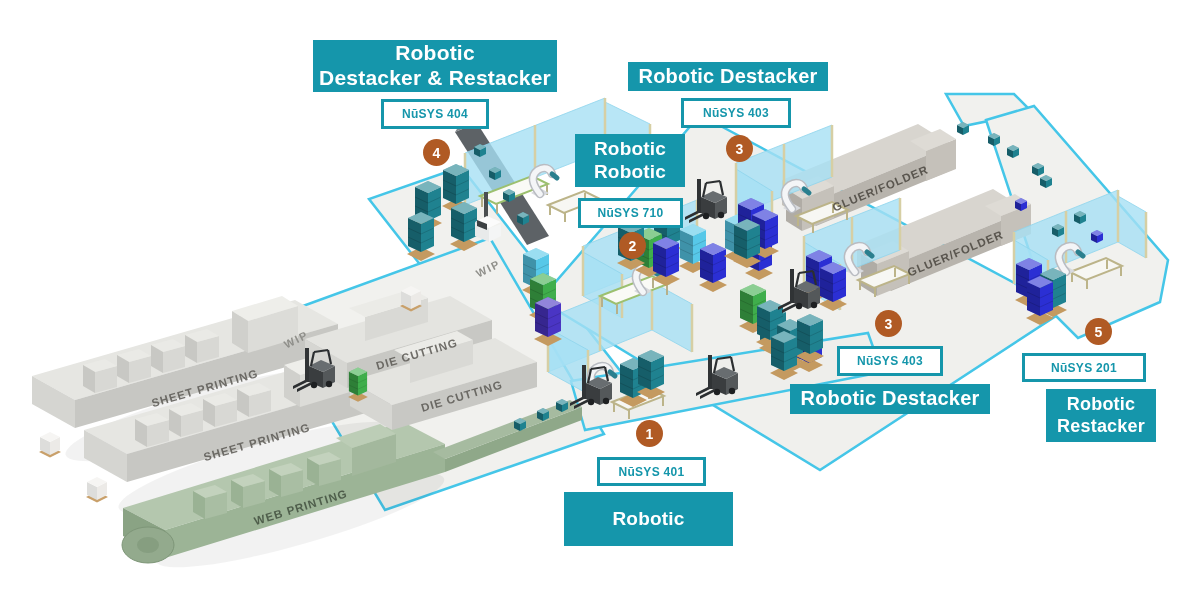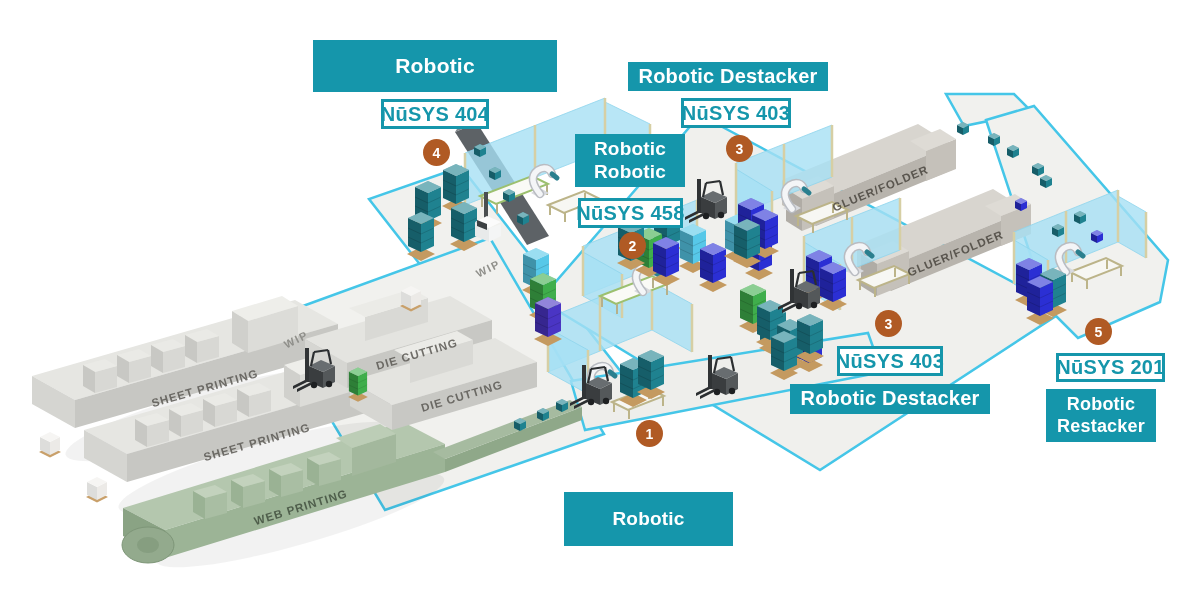--- a/index.html
+++ b/index.html
@@ -5,21 +5,21 @@
   :root{ --teal:#1596ab; --badge-brown:#b05a24; }
   *{box-sizing:border-box}
   html,body{margin:0;padding:0;background:#fff}
   body{font-family:"Liberation Sans",sans-serif}
   .stage{position:relative;width:1200px;height:600px;background:#ffffff;overflow:hidden}
   .stage>svg{position:absolute;left:0;top:0}
   .title-box{position:absolute;background:var(--teal);color:#fff;font-weight:700;
     display:flex;flex-direction:column;align-items:center;justify-content:center;
     text-align:right;line-height:1.18;letter-spacing:.2px;white-space:nowrap}
   .nusys-box{position:absolute;background:#fff;border:3px solid var(--teal);color:var(--teal);
-    font-weight:700;font-size:20px;display:flex;align-items:center;justify-content:center;
+    font-weight:700;font-size:12px;display:flex;align-items:center;justify-content:center;
     letter-spacing:.3px;white-space:nowrap}
   .badge{position:absolute;width:27px;height:27px;border-radius:50%;background:var(--badge-brown);
     color:#fff;font-weight:700;font-size:14px;display:flex;align-items:center;justify-content:center}
   .mtext{font-size:11.5px;font-weight:700;fill:#5b5954;letter-spacing:1px;text-anchor:middle;opacity:.85;
     font-family:"Liberation Sans",sans-serif}
   .wip{font-size:11px;font-weight:700;fill:#8f8f8a;letter-spacing:1.6px;text-anchor:middle;
     font-family:"Liberation Sans",sans-serif}
 </style>
 </head>
 <body>
@@ -302,20 +302,21 @@
     <text class="mtext" x="463" y="400" transform="rotate(-16.5 463 400)">DIE CUTTING</text>
     <text class="mtext" x="882" y="192" transform="rotate(-22.5 882 192)" style="fill:#4a463f">GLUER/FOLDER</text>
     <text class="mtext" x="957" y="257" transform="rotate(-22.5 957 257)" style="fill:#4a463f">GLUER/FOLDER</text>
     <text class="wip" x="490" y="272" transform="rotate(-27 490 272)">WIP</text>
     <text class="wip" x="298" y="343" transform="rotate(-27 298 343)">WIP</text>
   </g>
 </svg>
 
   <div class="title-box" style="left:313px;top:40px;width:244px;height:52px;font-size:21px">
     <span>Robotic</span>
+    <span>Destacker &amp; Restacker</span>
   </div>
   <div class="nusys-box" style="left:381px;top:99px;width:108px;height:30px">
     <span>NūSYS 404</span>
   </div>
   <div class="badge" style="left:423px;top:139px">
     <span>4</span>
   </div>
 
   <div class="title-box" style="left:628px;top:62px;width:200px;height:29px;font-size:20px">
     <span>Robotic Destacker</span>
@@ -325,47 +326,50 @@
   </div>
   <div class="badge" style="left:726px;top:135px">
     <span>3</span>
   </div>
 
   <div class="title-box" style="left:575px;top:134px;width:110px;height:53px;font-size:19px">
     <span>Robotic</span>
     <span>Robotic</span>
   </div>
   <div class="nusys-box" style="left:578px;top:198px;width:105px;height:30px">
-    <span>NūSYS 458</span>
+    <span>NūSYS 710</span>
   </div>
   <div class="badge" style="left:619px;top:232px">
     <span>2</span>
   </div>
 
   <div class="badge" style="left:875px;top:310px">
     <span>3</span>
   </div>
   <div class="nusys-box" style="left:837px;top:346px;width:106px;height:30px">
     <span>NūSYS 403</span>
   </div>
   <div class="title-box" style="left:790px;top:384px;width:200px;height:30px;font-size:20px">
     <span>Robotic Destacker</span>
   </div>
 
   <div class="badge" style="left:1085px;top:318px">
     <span>5</span>
   </div>
-  <div class="nusys-box" style="left:1056px;top:353px;width:109px;height:29px">
+  <div class="nusys-box" style="left:1022px;top:353px;width:124px;height:29px">
     <span>NūSYS 201</span>
   </div>
   <div class="title-box" style="left:1046px;top:389px;width:110px;height:53px;font-size:18px">
     <span>Robotic</span>
     <span>Restacker</span>
   </div>
 
   <div class="badge" style="left:636px;top:420px">
     <span>1</span>
   </div>
+  <div class="nusys-box" style="left:597px;top:457px;width:109px;height:29px">
+    <span>NūSYS 401</span>
+  </div>
   <div class="title-box" style="left:564px;top:492px;width:169px;height:54px;font-size:19px">
     <span>Robotic</span>
   </div>
 
 </div>
 
 </body></html>

